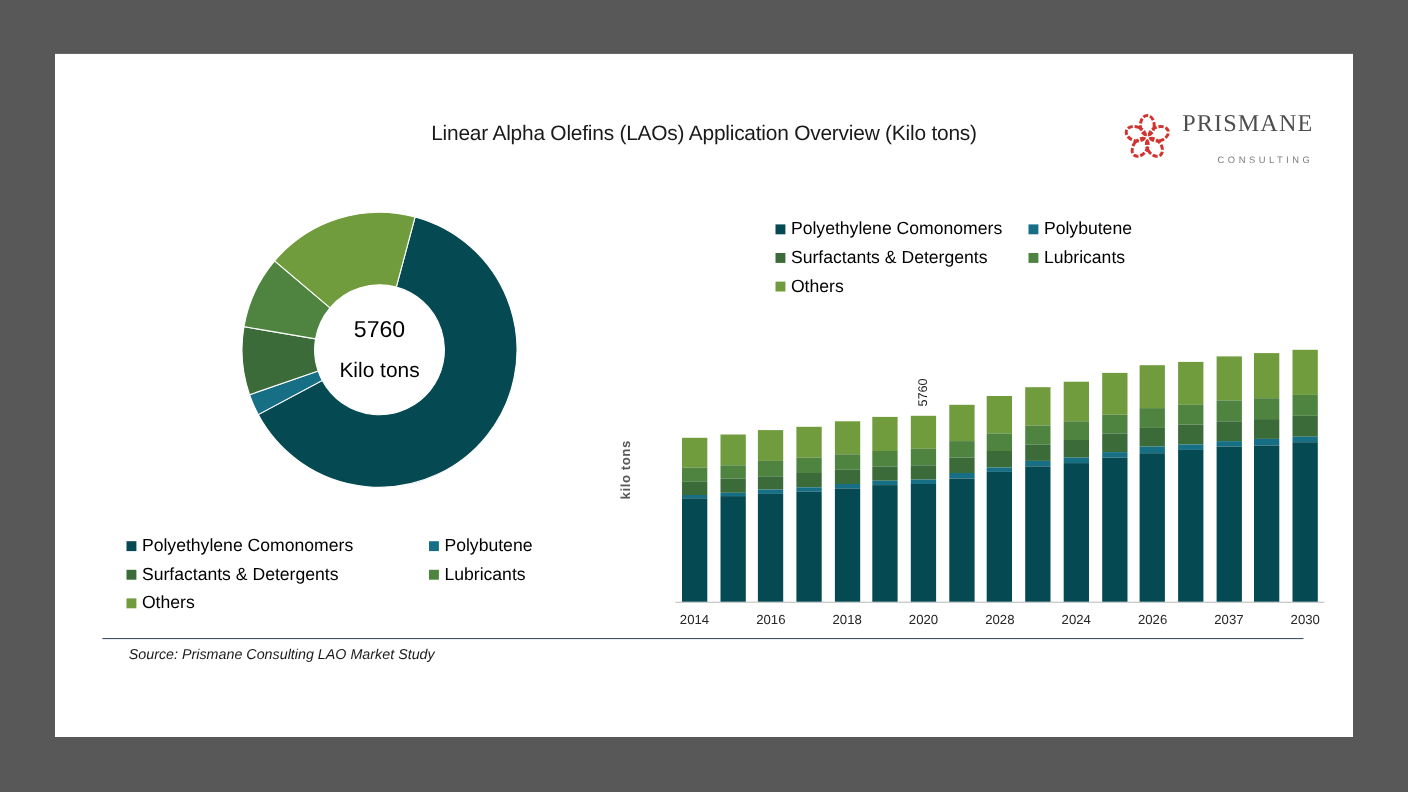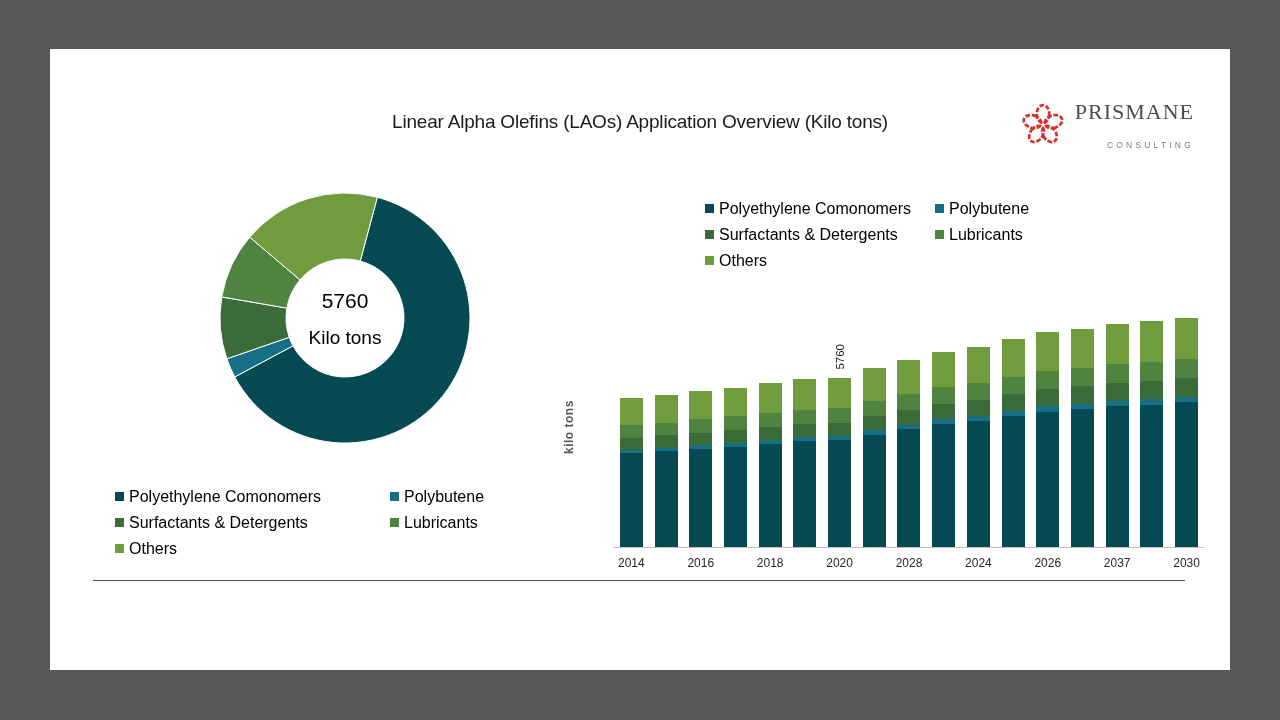--- a/index.html
+++ b/index.html
@@ -303,15 +303,16 @@
           <div class="xlabel"></div>
           <div class="xlabel">2026</div>
           <div class="xlabel"></div>
           <div class="xlabel">2037</div>
           <div class="xlabel"></div>
           <div class="xlabel">2030</div>
         </div>
     </div>
 
     <div class="divider"></div>
+    <div class="source">Source: Prismane Consulting LAO Market Study</div>
 
   </div>
 </div>
 
 </body></html>

